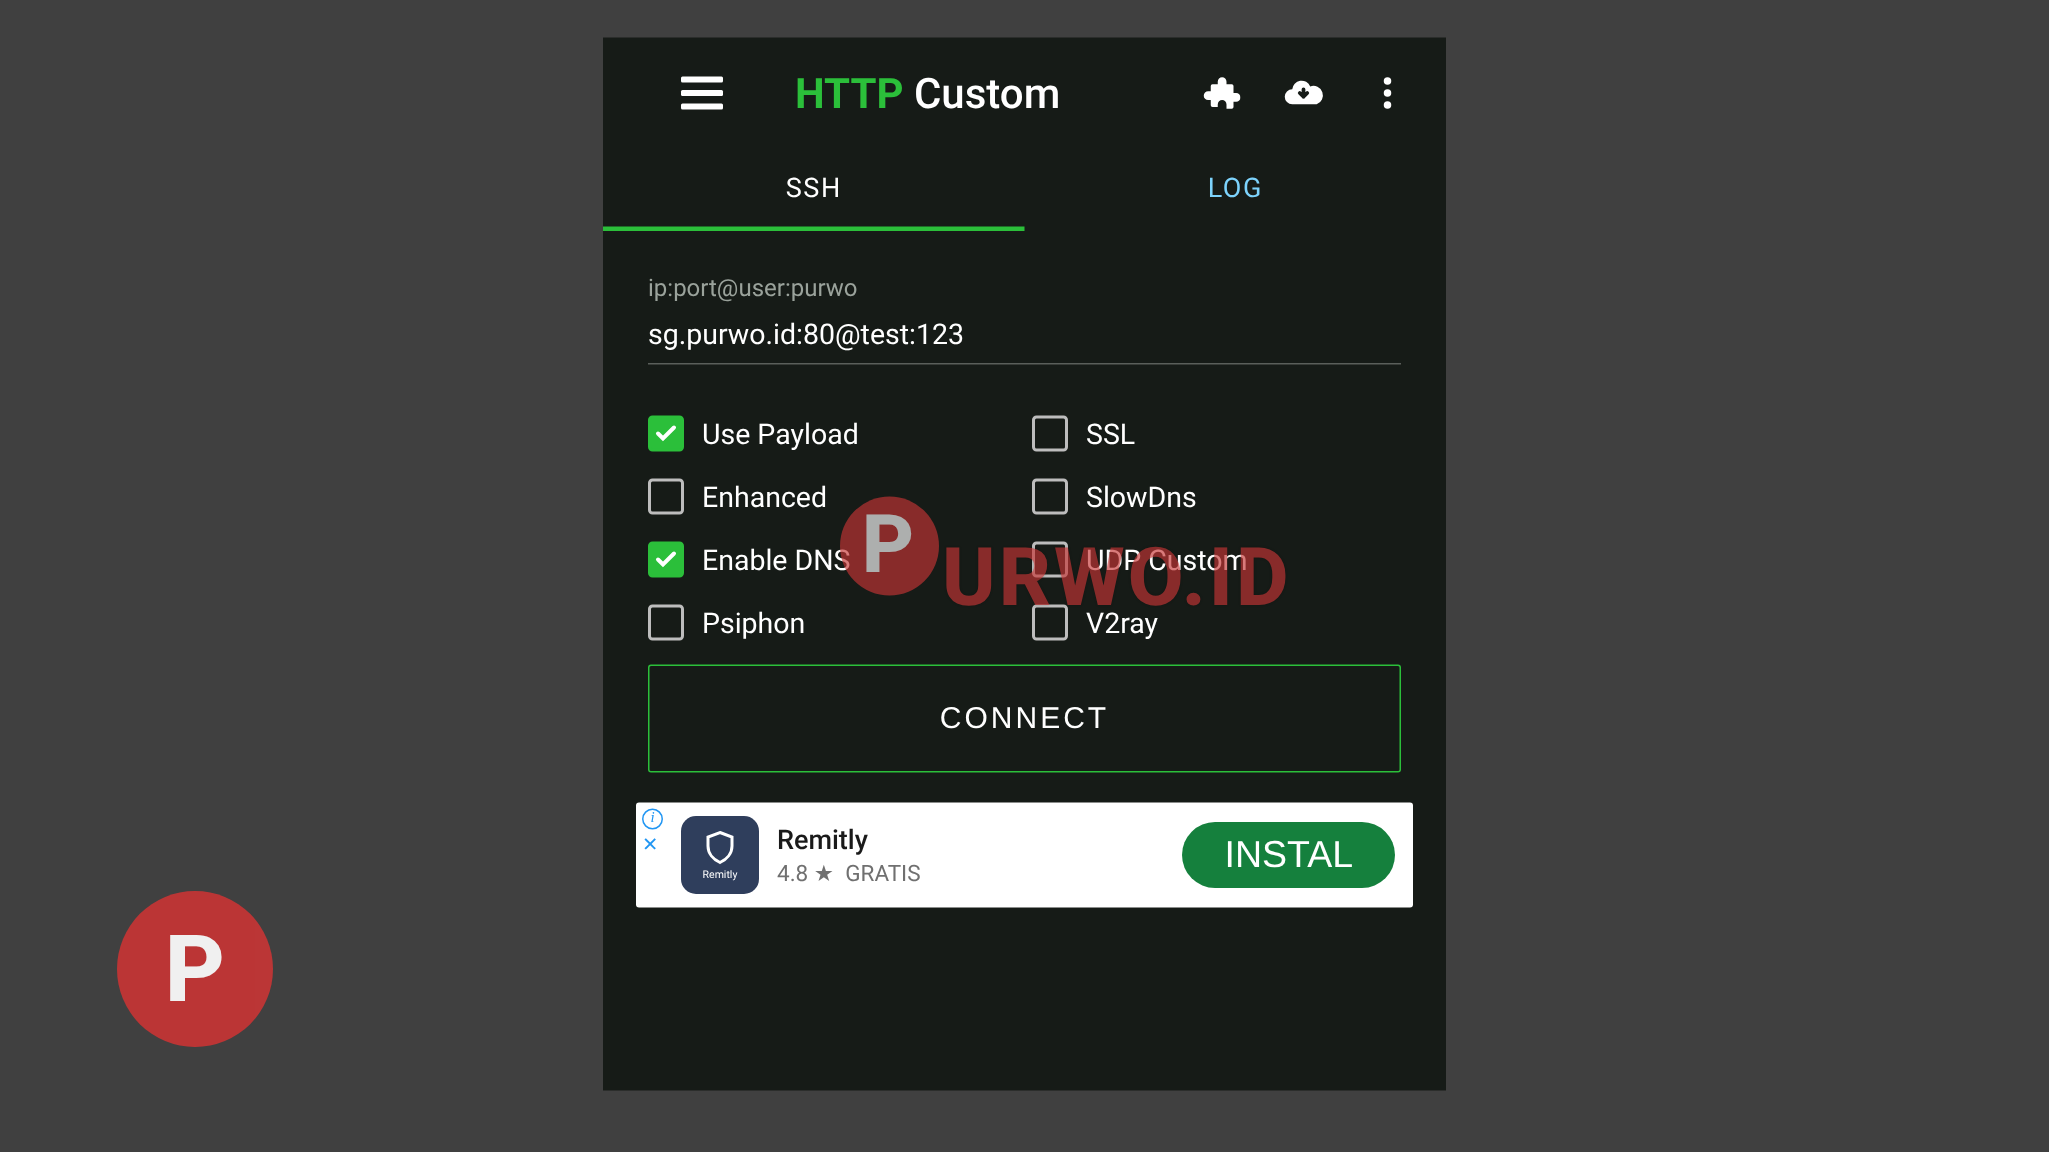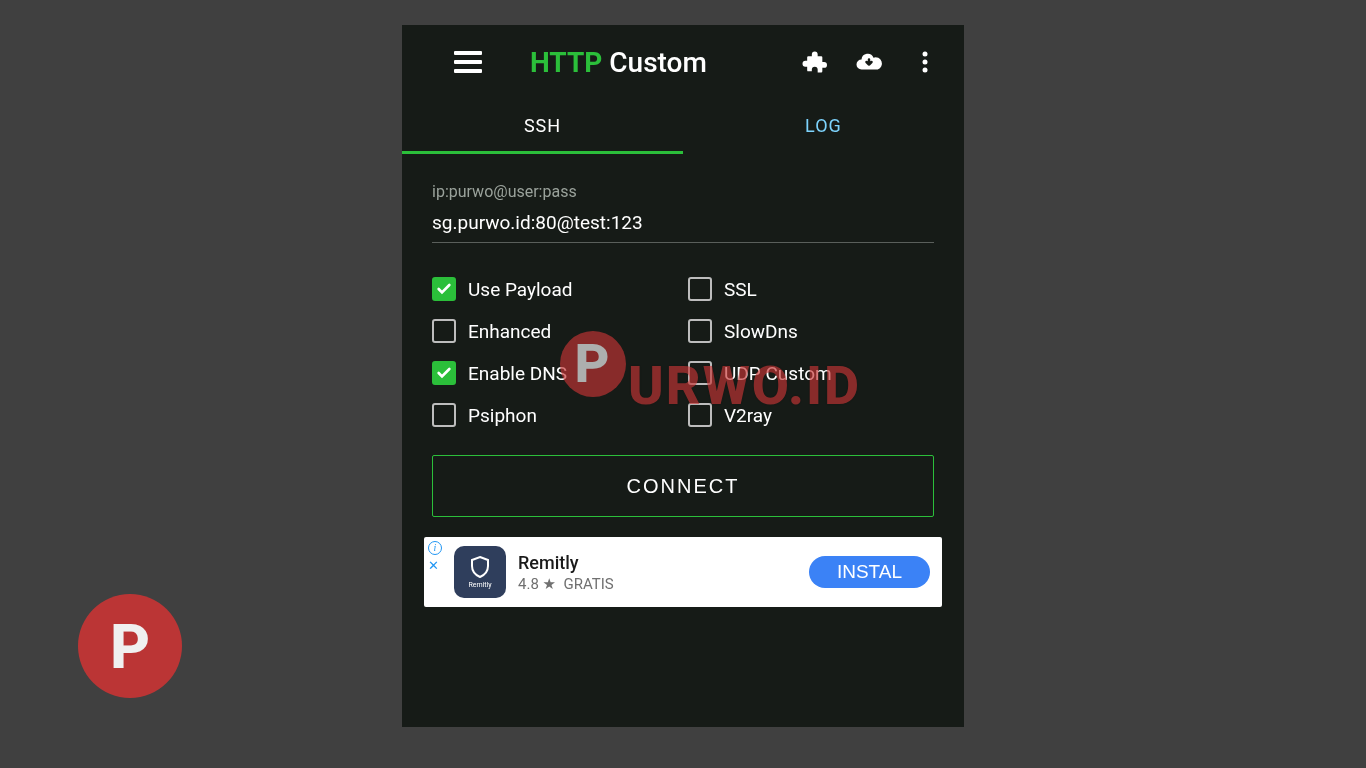--- a/index.html
+++ b/index.html
@@ -39,31 +39,31 @@
     .content { padding: 18px 30px 0 30px; }
     .field-label { color:#9aa29b; font-size:16px; margin-top:10px;}
     .field { width:100%; background:transparent; border:none; border-bottom:1px solid #5a5f5b; color:#fff; font-size:19px; padding:6px 0 8px 0; margin-top:4px; outline:none;}
     .field .u { }
     .grid { display:grid; grid-template-columns: 1fr 1fr; row-gap:18px; column-gap:10px; margin-top:34px;}
     .cb { display:flex; align-items:center; gap:12px; cursor:pointer;}
     .box { width:24px; height:24px; border:2.5px solid #bdbdbd; border-radius:3px; display:flex; align-items:center; justify-content:center;}
     .box.checked { background:#2bbf3a; border-color:#2bbf3a;}
     .box.checked svg { stroke:#fff; }
     .cb-label { color:#fff; font-size:19px; }
-    .connect { margin-top:28px; width:100%; height:62px; border:1.5px solid #2bbf3a; background:transparent; color:#fff; font-size:20px; letter-spacing:2px; cursor:pointer; border-radius:2px;}
+    .connect { margin-top:16px; width:100%; height:72px; border:1.5px solid #2bbf3a; background:transparent; color:#fff; font-size:20px; letter-spacing:2px; cursor:pointer; border-radius:2px;}
     .ad { margin:20px 22px 0 22px; background:#fff; height:70px; border-radius:2px; display:flex; align-items:center; padding:0 12px 0 4px; position:relative;}
     .ad-corner { position:absolute; left:4px; top:4px; display:flex; flex-direction:column; gap:4px; font-size:13px; line-height:1;}
     .ad-corner .info { color:#2196f3; border:1.5px solid #2196f3; border-radius:50%; width:14px; height:14px; display:flex; align-items:center; justify-content:center; font-family:serif; font-style:italic; font-size:10px;}
     .ad-corner .x { color:#2196f3; font-size:13px;}
     .ad-icon { width:52px; height:52px; background:#2f3e5c; border-radius:10px; margin-left:26px; display:flex; flex-direction:column; align-items:center; justify-content:center; color:#fff; font-size:7px;}
     .ad-icon svg { margin-bottom:2px;}
     .ad-text { margin-left:12px; flex:1;}
     .ad-title { color:#1a1a1a; font-size:18px; font-weight:500;}
     .ad-sub { color:#707070; font-size:15px; margin-top:2px;}
-    .ad-btn { background:#3b82f6; color:#fff; border:none; border-radius:22px; height:32px; padding:0 28px; font-size:19px; cursor:pointer;}
+    .ad-btn { background:#15803d; color:#fff; border:none; border-radius:22px; height:44px; padding:0 28px; font-size:25px; cursor:pointer;}
     .logo-badge { position:absolute; left:78px; bottom:70px; width:104px; height:104px; border-radius:50%; background:#c63535; display:flex; align-items:center; justify-content:center; color:#fff; font-weight:800; font-size:62px; opacity:0.92;}
     .watermark { position:absolute; left:560px; top:310px; font-size:54px; font-weight:800; color:#c63535; opacity:0.65; letter-spacing:2px; pointer-events:none; display:flex; align-items:center;}
     .watermark .circ { display:inline-flex; width:66px; height:66px; border-radius:50%; background:#c63535; align-items:center; justify-content:center; margin-right:2px;}
     .watermark .rest { text-shadow: 0 0 2px rgba(0,0,0,.3); margin-top: 44px;}
   </style>
 </head>
 <body>
 
 <div class="phone">
   <div class="topbar">
@@ -94,21 +94,21 @@
         </svg>
     </div>
   </div>
 
   <div class="tabs">
     <div class="tab active">SSH</div>
     <div class="tab">LOG</div>
   </div>
 
   <div class="content">
-    <div class="field-label">ip:purwo@user:pass</div>
+    <div class="field-label">ip:port@user:purwo</div>
     <div class="field"><span>sg.purwo.id:80@test:</span><span class="u">123</span></div>
 
     <div class="grid">
       <div class="cb">
         <div class="box checked">
             <svg width="16" height="16" viewBox="0 0 24 24" fill="none" stroke-width="4" stroke-linecap="round">
               <polyline points="4 12 9 17 20 6"></polyline>
             </svg>
           </div>
         <span class="cb-label">Use Payload</span>

